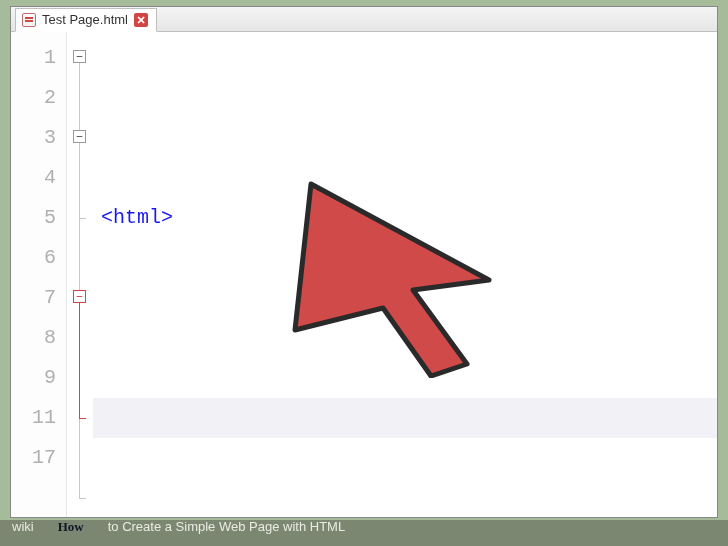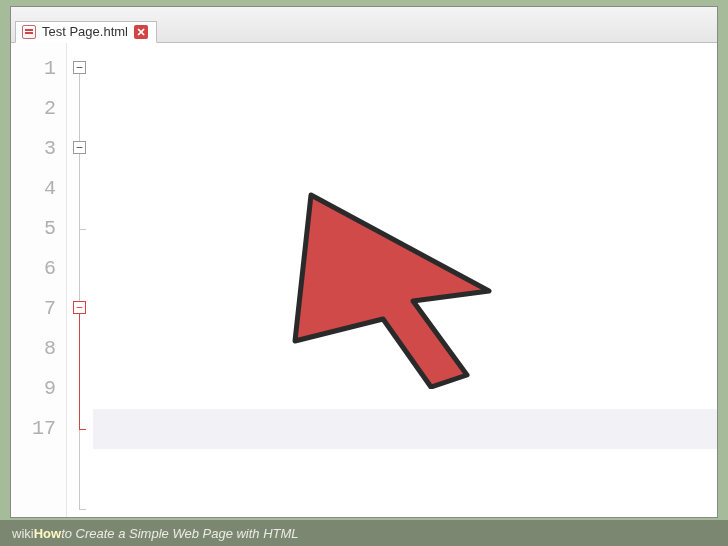--- a/index.html
+++ b/index.html
@@ -16,25 +16,24 @@
     left: 10px;
     top: 6px;
     right: 10px;
     bottom: 28px;
     background: #fff;
     border: 1px solid #888;
     display: flex;
     flex-direction: column;
   }
   .tabbar {
-    height: 36px;
+    height: 25px;
     background: linear-gradient(#f4f4f4, #e6e6e6);
     border-bottom: 1px solid #bfbfbf;
     display: flex;
-    align-items: flex-end;
     padding-left: 4px;
   }
   .tab {
     display: flex;
     align-items: center;
     gap: 6px;
     background: #fff;
     border: 1px solid #bfbfbf;
     border-bottom: 1px solid #fff;
     padding: 2px 8px 2px 6px;
@@ -134,28 +133,28 @@
     left: 260px; top: 126px;
     z-index: 5;
     pointer-events: none;
   }
   .watermark {
     position: absolute;
     left: 0; right: 0; bottom: 0;
     height: 26px;
     background: rgba(120,130,110,0.92);
     display: flex;
-    align-items: center;
     padding: 0 12px;
     font: 13px/1 "Segoe UI", Tahoma, sans-serif;
     color: #f6f6f0;
+    gap: 24px;
   }
   .watermark .brand1 { color: #e9e9df; font-weight: 400; }
-  .watermark .brand2 { color: #fef9c3; font-weight: bold; }
-  .watermark .title  { opacity: .9; font-style: italic; }
+  .watermark .brand2 { color: #0f172a; font-weight: bold; font-family: Liberation Serif, serif; }
+  .watermark .title  { opacity: .9; }
 </style>
 </head>
 <body>
 
 <div class="frame">
 
   <div class="tabbar">
     <div class="tab">
       <span class="file-icon"></span>
       <span>Test Page.html</span>
@@ -168,40 +167,42 @@
     <div class="gutter">
       <div>1</div>
       <div>2</div>
       <div>3</div>
       <div>4</div>
       <div>5</div>
       <div>6</div>
       <div>7</div>
       <div>8</div>
       <div>9</div>
+      <div>11</div>
       <div>17</div>
     </div>
 
     <div class="foldcol">
       <div class="fold-toggle" style="top:18px">−</div>
       <div class="fold-line" style="top:31px;height:435px"></div>
       <div class="fold-hend" style="top:466px"></div>
 
       <div class="fold-toggle" style="top:98px">−</div>
       <div class="fold-line" style="top:111px;height:75px"></div>
       <div class="fold-hend" style="top:186px"></div>
 
       <div class="fold-toggle" style="top:258px;border-color:#d24545;color:#d24545">−</div>
       <div class="fold-line red" style="top:271px;height:115px"></div>
       <div class="fold-hend" style="top:386px;background:#d24545"></div>
     </div>
 
     <div class="code">
       <div class="hl-current" style="top:366px"></div>
 
+      <div class="code-line" style="position:relative;z-index:1"><span class="t-tag">&lt;html&gt;</span></div>
       <div class="code-line"></div>
       
       
       
       
       
       
       
       
       

